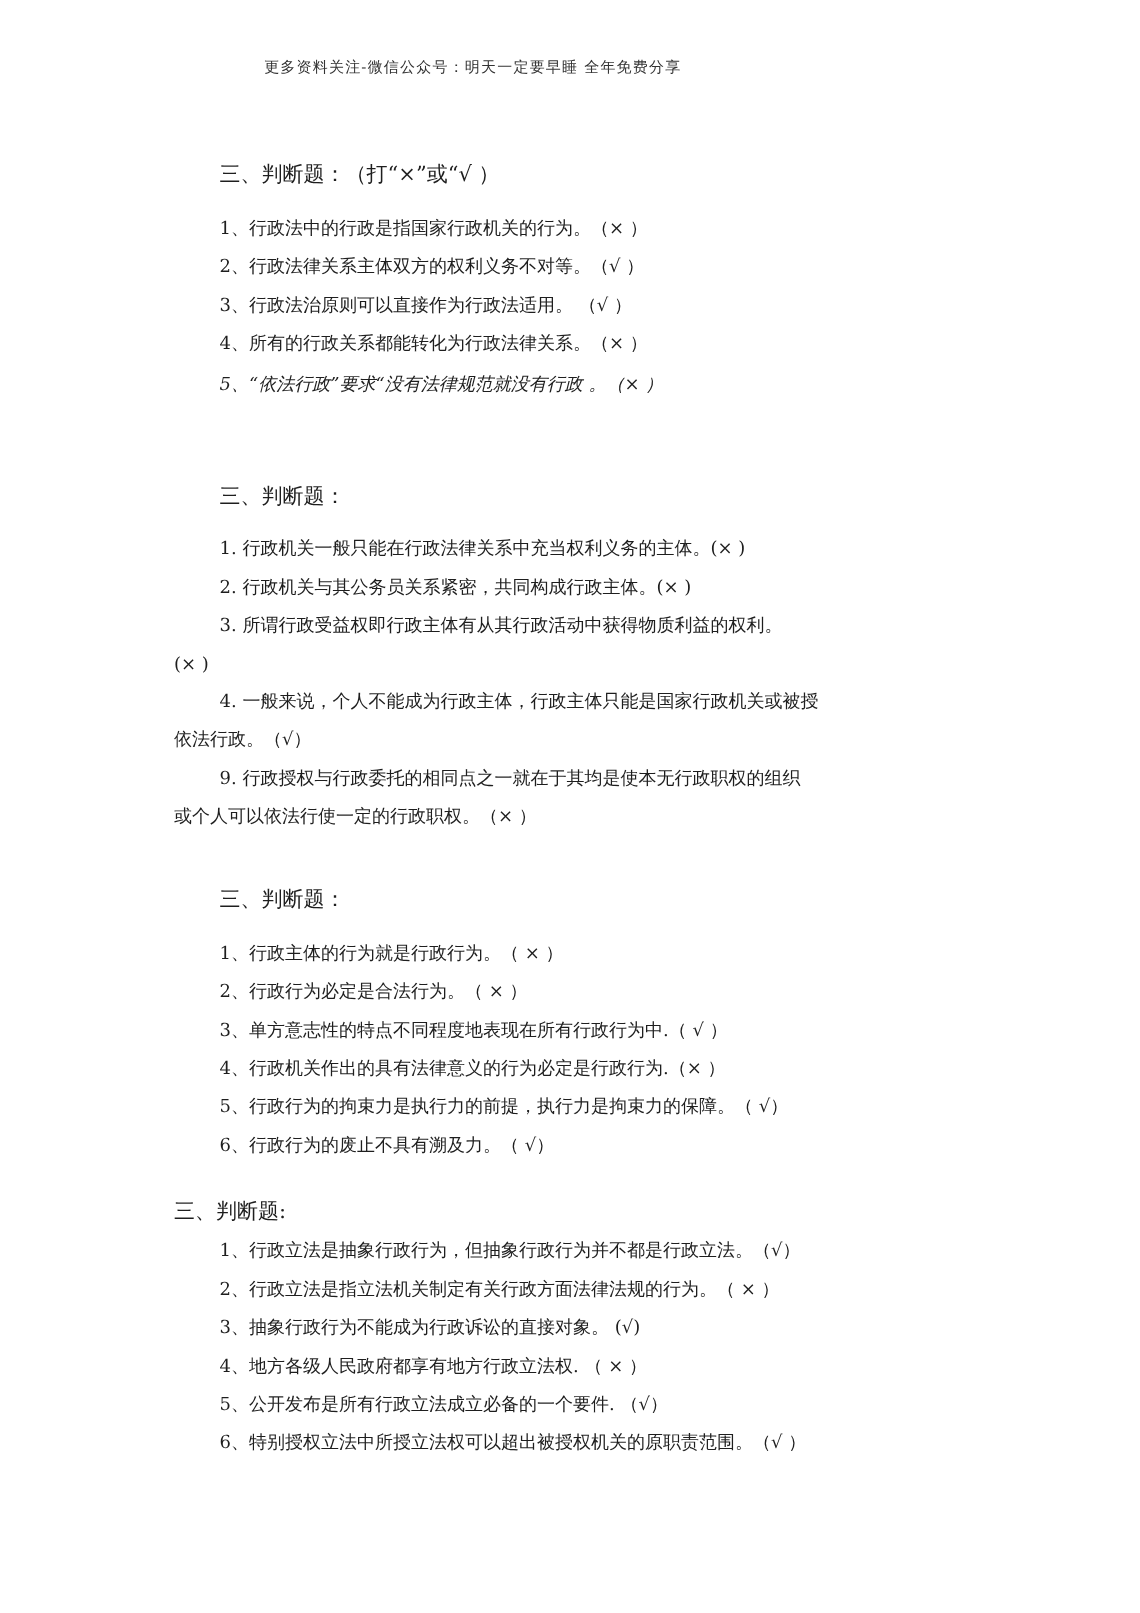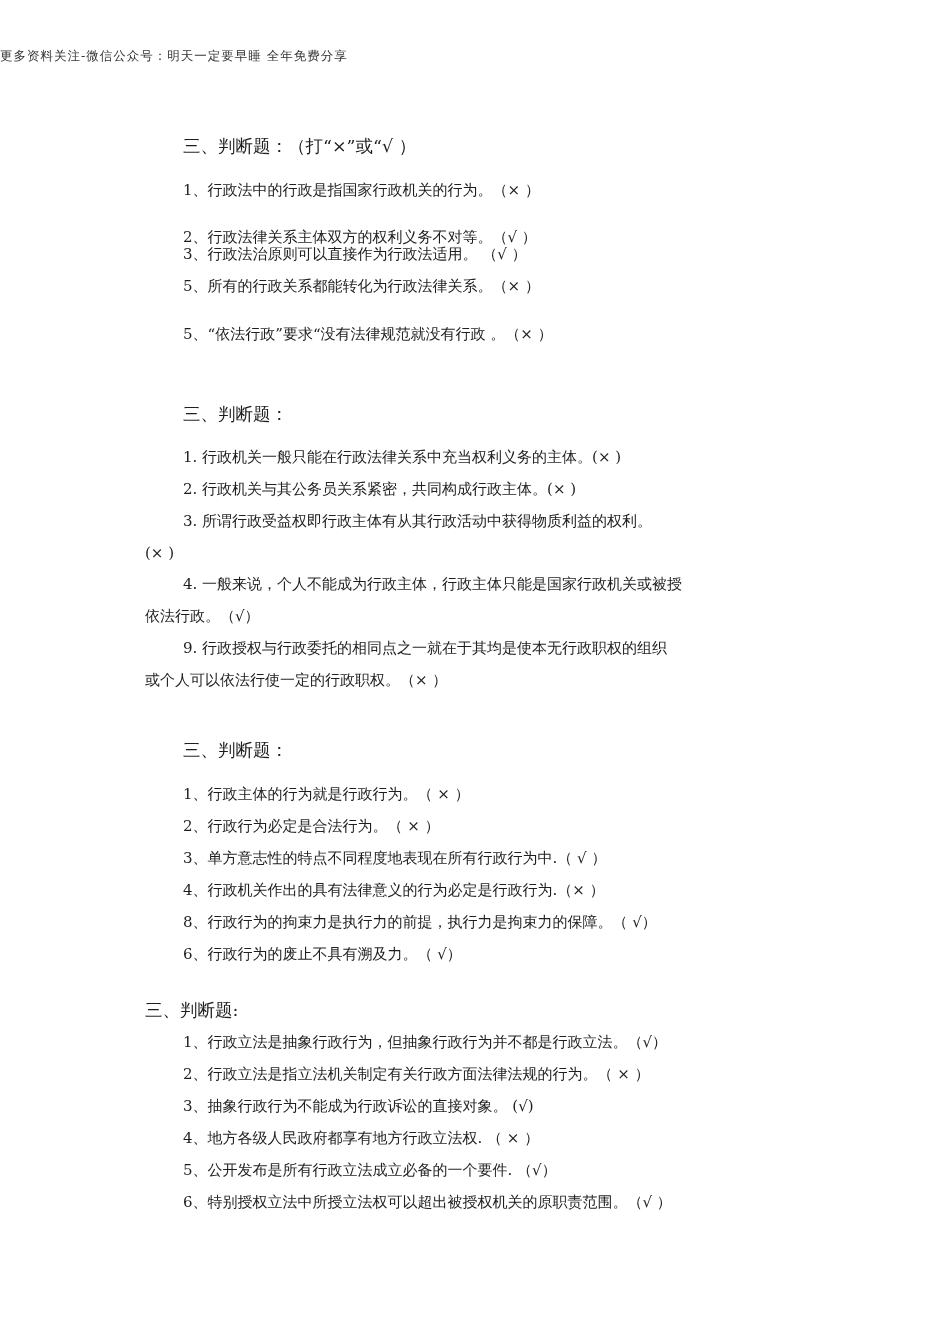--- a/index.html
+++ b/index.html
@@ -3,60 +3,60 @@
 <meta charset="utf-8">
 <style>
   html, body { margin: 0; padding: 0; background: #ffffff; }
   body {
     width: 950px; height: 1344px; position: relative; overflow: hidden;
     font-family: "DejaVu Serif", "Liberation Serif", serif;
     color: #1e1e1e;
   }
   .header {
     position: absolute; top: 48px; left: 0; width: 788px;
-    text-align: left; font-size: 12.5px; color: #333; letter-spacing: 1px;
+    text-align: center; font-size: 12.5px; color: #333; letter-spacing: 1px;
   }
   .line {
     position: absolute; white-space: nowrap; font-size: 15px; line-height: 22px;
   }
   .sec-title { font-size: 17.5px; }
 </style>
 </head>
 <body>
 
 <div class="header">更多资料关注-微信公众号：明天一定要早睡 全年免费分享</div>
 
 <div>
   <div class="line sec-title" style="top:135px;left:183px;">三、判断题：（打“×”或“√ ）</div>
   <div class="line" style="top:179px;left:183px;">1、行政法中的行政是指国家行政机关的行为。（× ）</div>
-  <div class="line" style="top:211px;left:183px;margin-top:15px;">2、行政法律关系主体双方的权利义务不对等。（√ ）</div>
+  <div class="line" style="top:211px;left:183px;">2、行政法律关系主体双方的权利义务不对等。（√ ）</div>
   <div class="line" style="top:243px;left:183px;">3、行政法治原则可以直接作为行政法适用。    （√ ）</div>
-  <div class="line" style="top:275px;left:183px;">5、所有的行政关系都能转化为行政法律关系。（× ）</div>
-  <div class="line" style="top:323px;left:183px;">5、“依法行政”要求“没有法律规范就没有行政 。（× ）</div>
+  <div class="line" style="top:275px;left:183px;">4、所有的行政关系都能转化为行政法律关系。（× ）</div>
+  <div class="line" style="top:309px;left:183px;font-style:italic;">5、“依法行政”要求“没有法律规范就没有行政 。（× ）</div>
 </div>
 
 <div>
   <div class="line sec-title" style="top:403px;left:183px;">三、判断题：</div>
   <div class="line" style="top:446px;left:183px;">1. 行政机关一般只能在行政法律关系中充当权利义务的主体。(×  )</div>
   <div class="line" style="top:478px;left:183px;">2. 行政机关与其公务员关系紧密，共同构成行政主体。(×   )</div>
   <div class="line" style="top:510px;left:183px;">3. 所谓行政受益权即行政主体有从其行政活动中获得物质利益的权利。</div>
   <div class="line" style="top:542px;left:145px;">(×  )</div>
   <div class="line" style="top:573px;left:183px;">4. 一般来说，个人不能成为行政主体，行政主体只能是国家行政机关或被授</div>
   <div class="line" style="top:605px;left:145px;">依法行政。（√）</div>
   <div class="line" style="top:637px;left:183px;">9. 行政授权与行政委托的相同点之一就在于其均是使本无行政职权的组织</div>
   <div class="line" style="top:669px;left:145px;">或个人可以依法行使一定的行政职权。（×  ）</div>
 </div>
 
 <div>
   <div class="line sec-title" style="top:739px;left:183px;">三、判断题：</div>
   <div class="line" style="top:783px;left:183px;">1、行政主体的行为就是行政行为。（ × ）</div>
   <div class="line" style="top:815px;left:183px;">2、行政行为必定是合法行为。（ × ）</div>
   <div class="line" style="top:847px;left:183px;">3、单方意志性的特点不同程度地表现在所有行政行为中.（  √ ）</div>
   <div class="line" style="top:879px;left:183px;">4、行政机关作出的具有法律意义的行为必定是行政行为.（× ）</div>
-  <div class="line" style="top:911px;left:183px;">8、行政行为的拘束力是执行力的前提，执行力是拘束力的保障。（  √）</div>
+  <div class="line" style="top:911px;left:183px;">5、行政行为的拘束力是执行力的前提，执行力是拘束力的保障。（  √）</div>
   <div class="line" style="top:943px;left:183px;">6、行政行为的废止不具有溯及力。（ √）</div>
 </div>
 
 <div>
   <div class="line sec-title" style="top:999px;left:145px;">三、判断题:</div>
   <div class="line" style="top:1031px;left:183px;">1、行政立法是抽象行政行为，但抽象行政行为并不都是行政立法。（√）</div>
   <div class="line" style="top:1063px;left:183px;">2、行政立法是指立法机关制定有关行政方面法律法规的行为。（ × ）</div>
   <div class="line" style="top:1095px;left:183px;">3、抽象行政行为不能成为行政诉讼的直接对象。          (√)</div>
   <div class="line" style="top:1127px;left:183px;">4、地方各级人民政府都享有地方行政立法权.            （ × ）</div>
   <div class="line" style="top:1159px;left:183px;">5、公开发布是所有行政立法成立必备的一个要件.      （√）</div>

